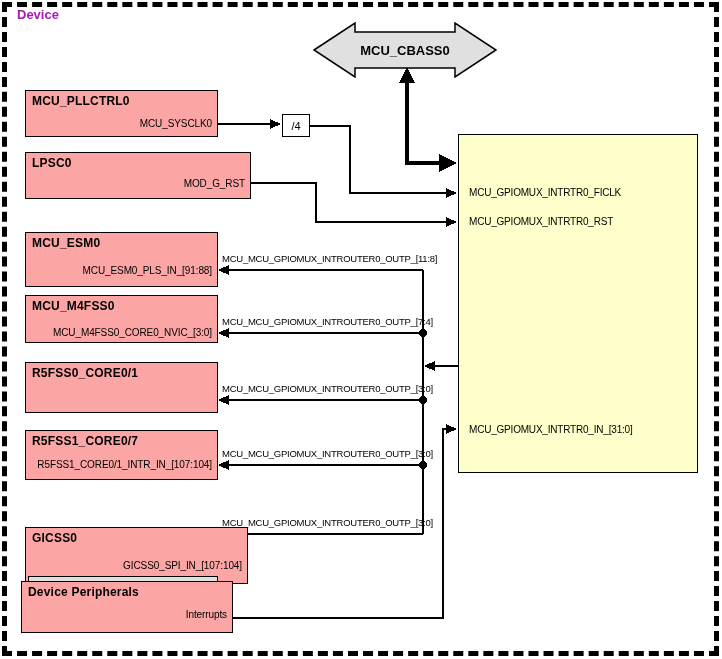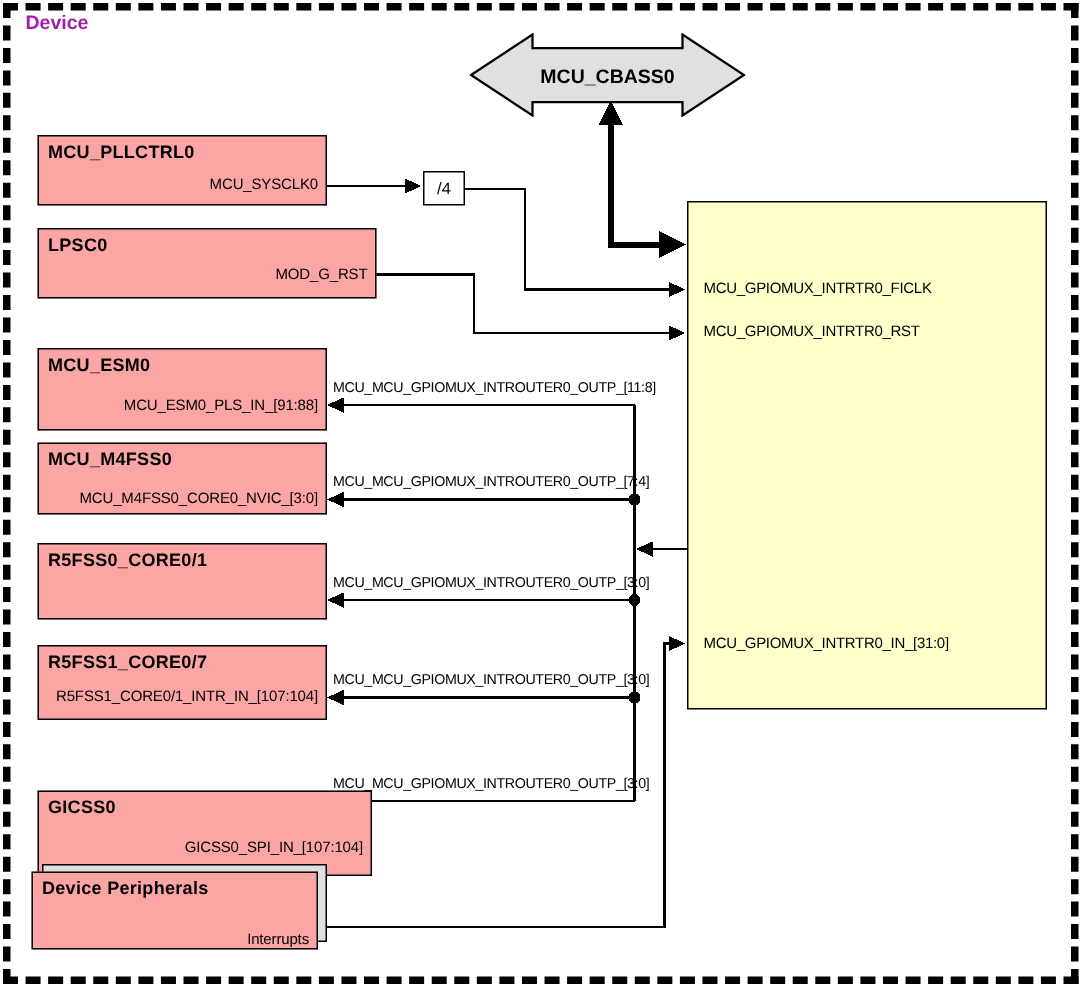--- a/index.html
+++ b/index.html
@@ -63,22 +63,22 @@
   .m3 { left: 25px; top: 232px; width: 193px; height: 55px; }
   .m3 .mport { bottom: 10px; }
   .m4 { left: 25px; top: 295px; width: 193px; height: 48px; }
   .m4 .mport { bottom: 4px; }
   .m5 { left: 25px; top: 362px; width: 193px; height: 51px; }
   .m5 .mport { bottom: 7px; }
   .m6 { left: 25px; top: 430px; width: 193px; height: 50px; }
   .m6 .mport { bottom: 9px; }
   .m7 { left: 25px; top: 495px; width: 223px; height: 57px; margin-top: 32px; }
   .m7 .mport { bottom: 12px; }
-  .m8 { left: 21px; top: 581px; width: 191px; height: 52px; z-index: 2; }
-  .m8 .mport { bottom: 0; }
+  .m8 { left: 21px; top: 581px; width: 212px; height: 52px; z-index: 2; }
+  .m8 .mport { bottom: 12px; }
   .periph-shadow {
     position: absolute;
     left: 28px; top: 576px;
     width: 190px; height: 52px;
     background: #e0e0e0;
     border: 1.5px solid #000;
     box-sizing: border-box;
     z-index: 1;
   }
   

